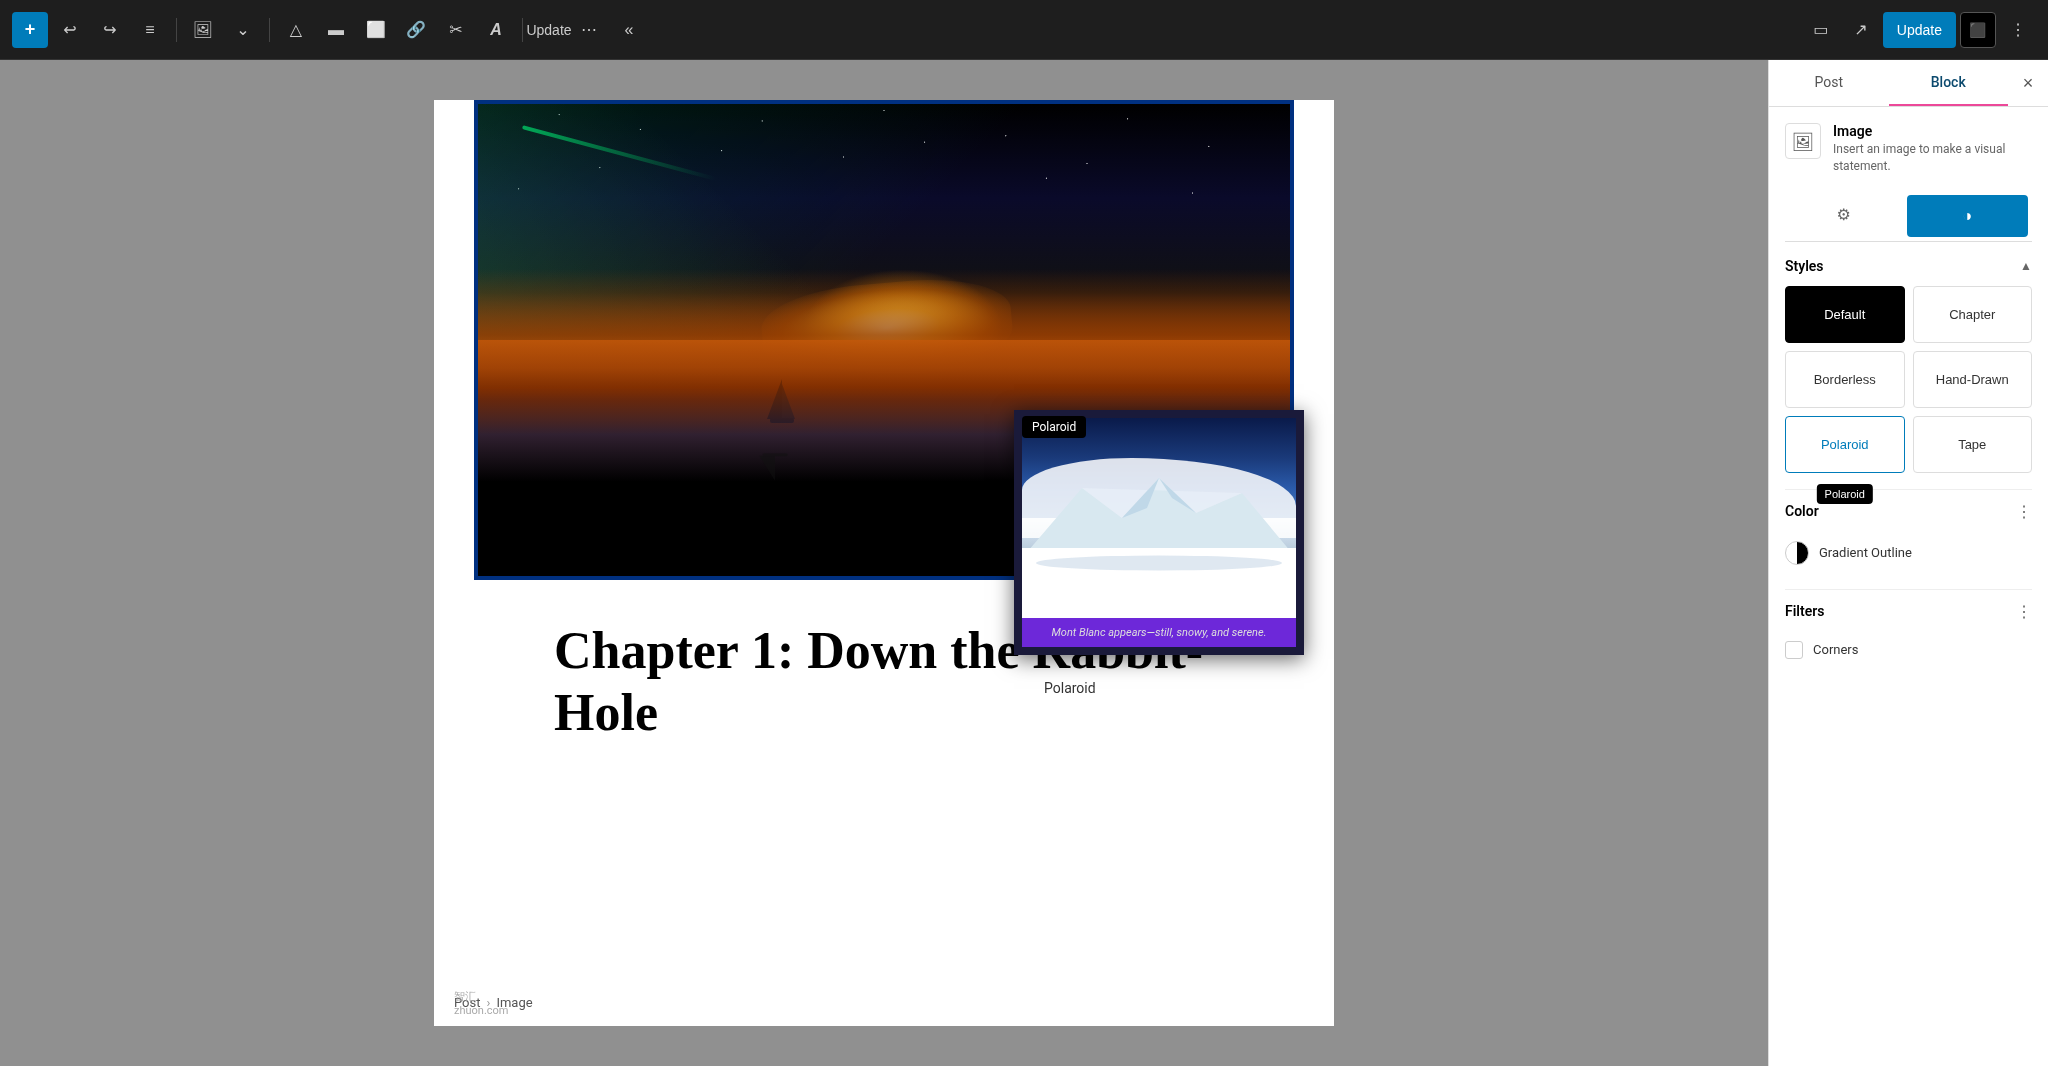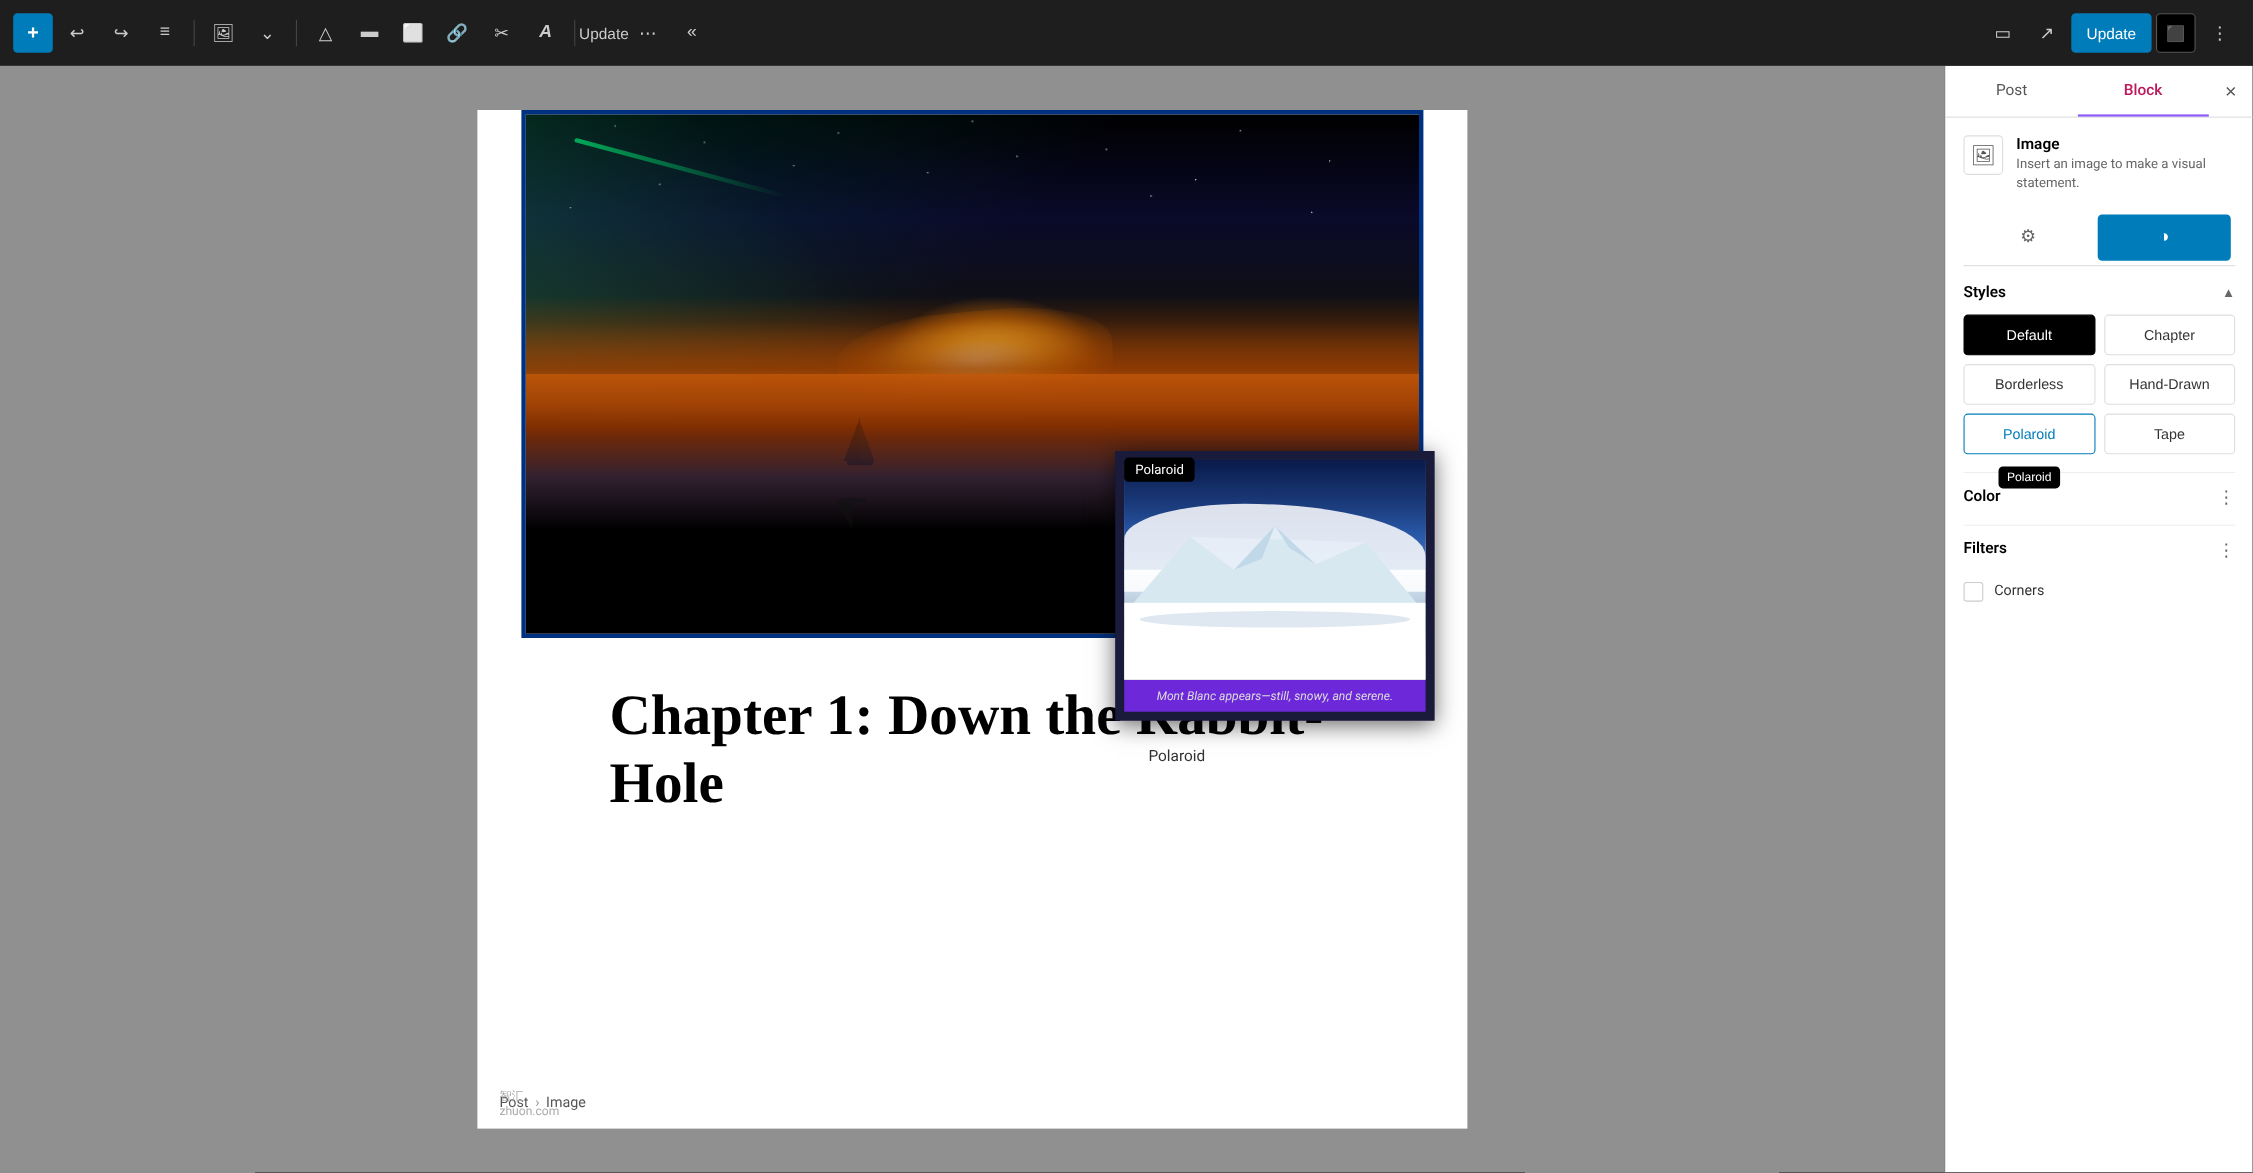--- a/index.html
+++ b/index.html
@@ -191,22 +191,22 @@
     }
     .sidebar-tab {
       flex: 1; text-align: center;
       padding: 14px 0;
       font-size: 14px;
       cursor: pointer;
       color: #555;
       border-bottom: 2px solid transparent;
     }
     .sidebar-tab.active {
-      color: #be185d;
-      border-bottom: 2px solid #8b5cf6;
+      color: #0c4a6e;
+      border-bottom: 2px solid #ec4899;
       font-weight: 500;
     }
     .sidebar-close {
       width: 40px; height: 40px;
       display: flex; align-items: center; justify-content: center;
       cursor: pointer; color: #555; font-size: 18px;
       border: none; background: transparent;
     }
     .sidebar-body { padding: 16px; overflow-y: auto; flex: 1; }
 
@@ -240,21 +240,21 @@
     
     .style-grid {
       display: grid;
       grid-template-columns: 1fr 1fr;
       gap: 8px;
       margin-bottom: 16px;
     }
     .style-option {
       border: 1px solid #ddd;
       border-radius: 4px;
-      padding: 10px;
+      padding: 20px;
       text-align: center;
       font-size: 13px;
       cursor: pointer;
       color: #333;
       background: white;
       position: relative;
     }
     .style-option.active {
       background: #000;
       color: white;
@@ -542,20 +542,24 @@
       </div>
 
 
       <div class="section-divider"></div>
 
       <div class="color-section">
         <div class="section-header">
           <h4>Color</h4>
           <span class="three-dots">⋮</span>
         </div>
+        <div class="color-row">
+          <div class="color-swatch" style="background:conic-gradient(black 50%, white 50%);"></div>
+          <span class="color-label">Gradient Outline</span>
+        </div>
       </div>
 
       <div class="section-divider"></div>
 
       <div class="filters-section">
         <div class="section-header">
           <h4>Filters</h4>
           <span class="three-dots">⋮</span>
         </div>
         <div class="filter-row">

